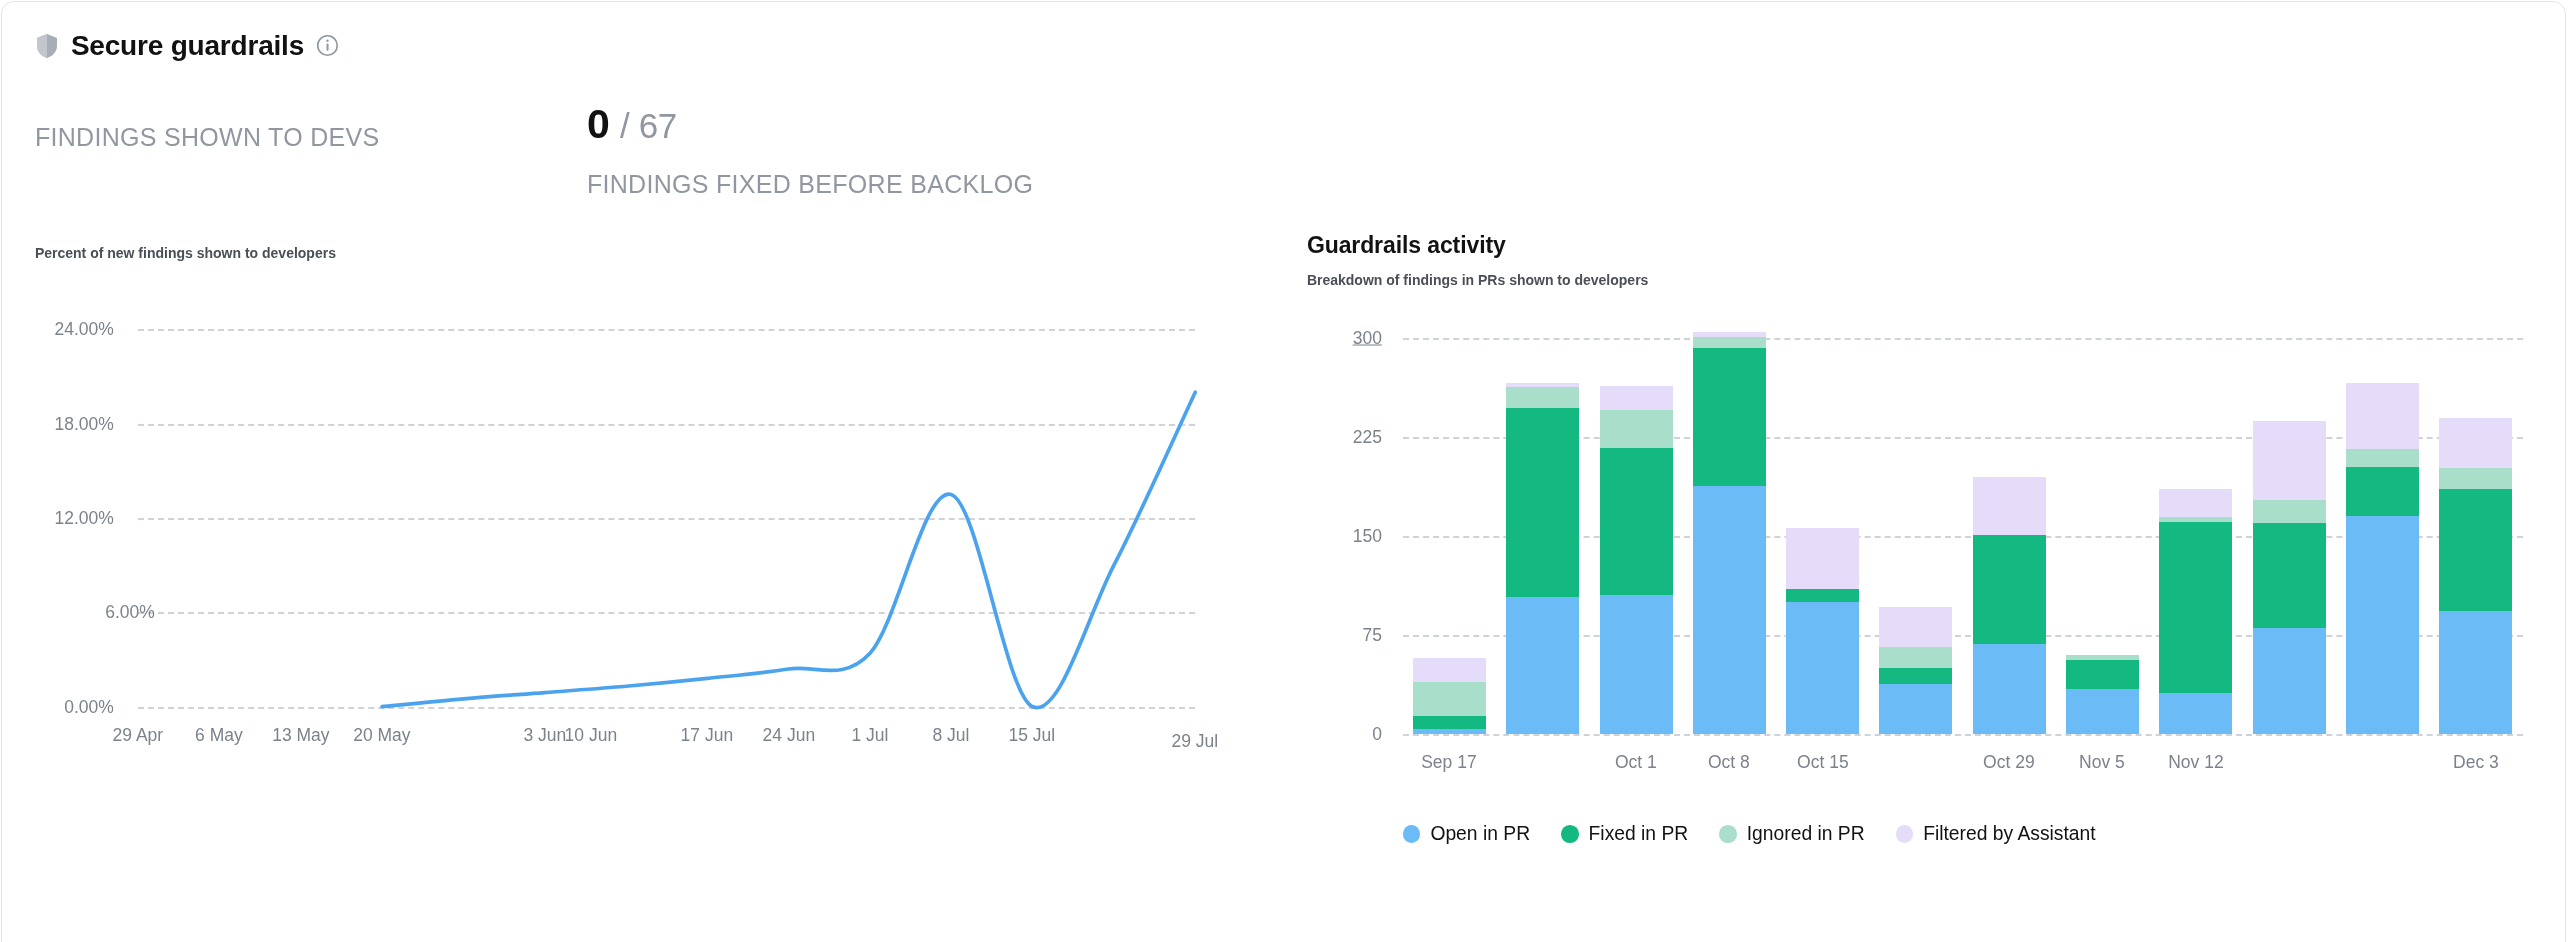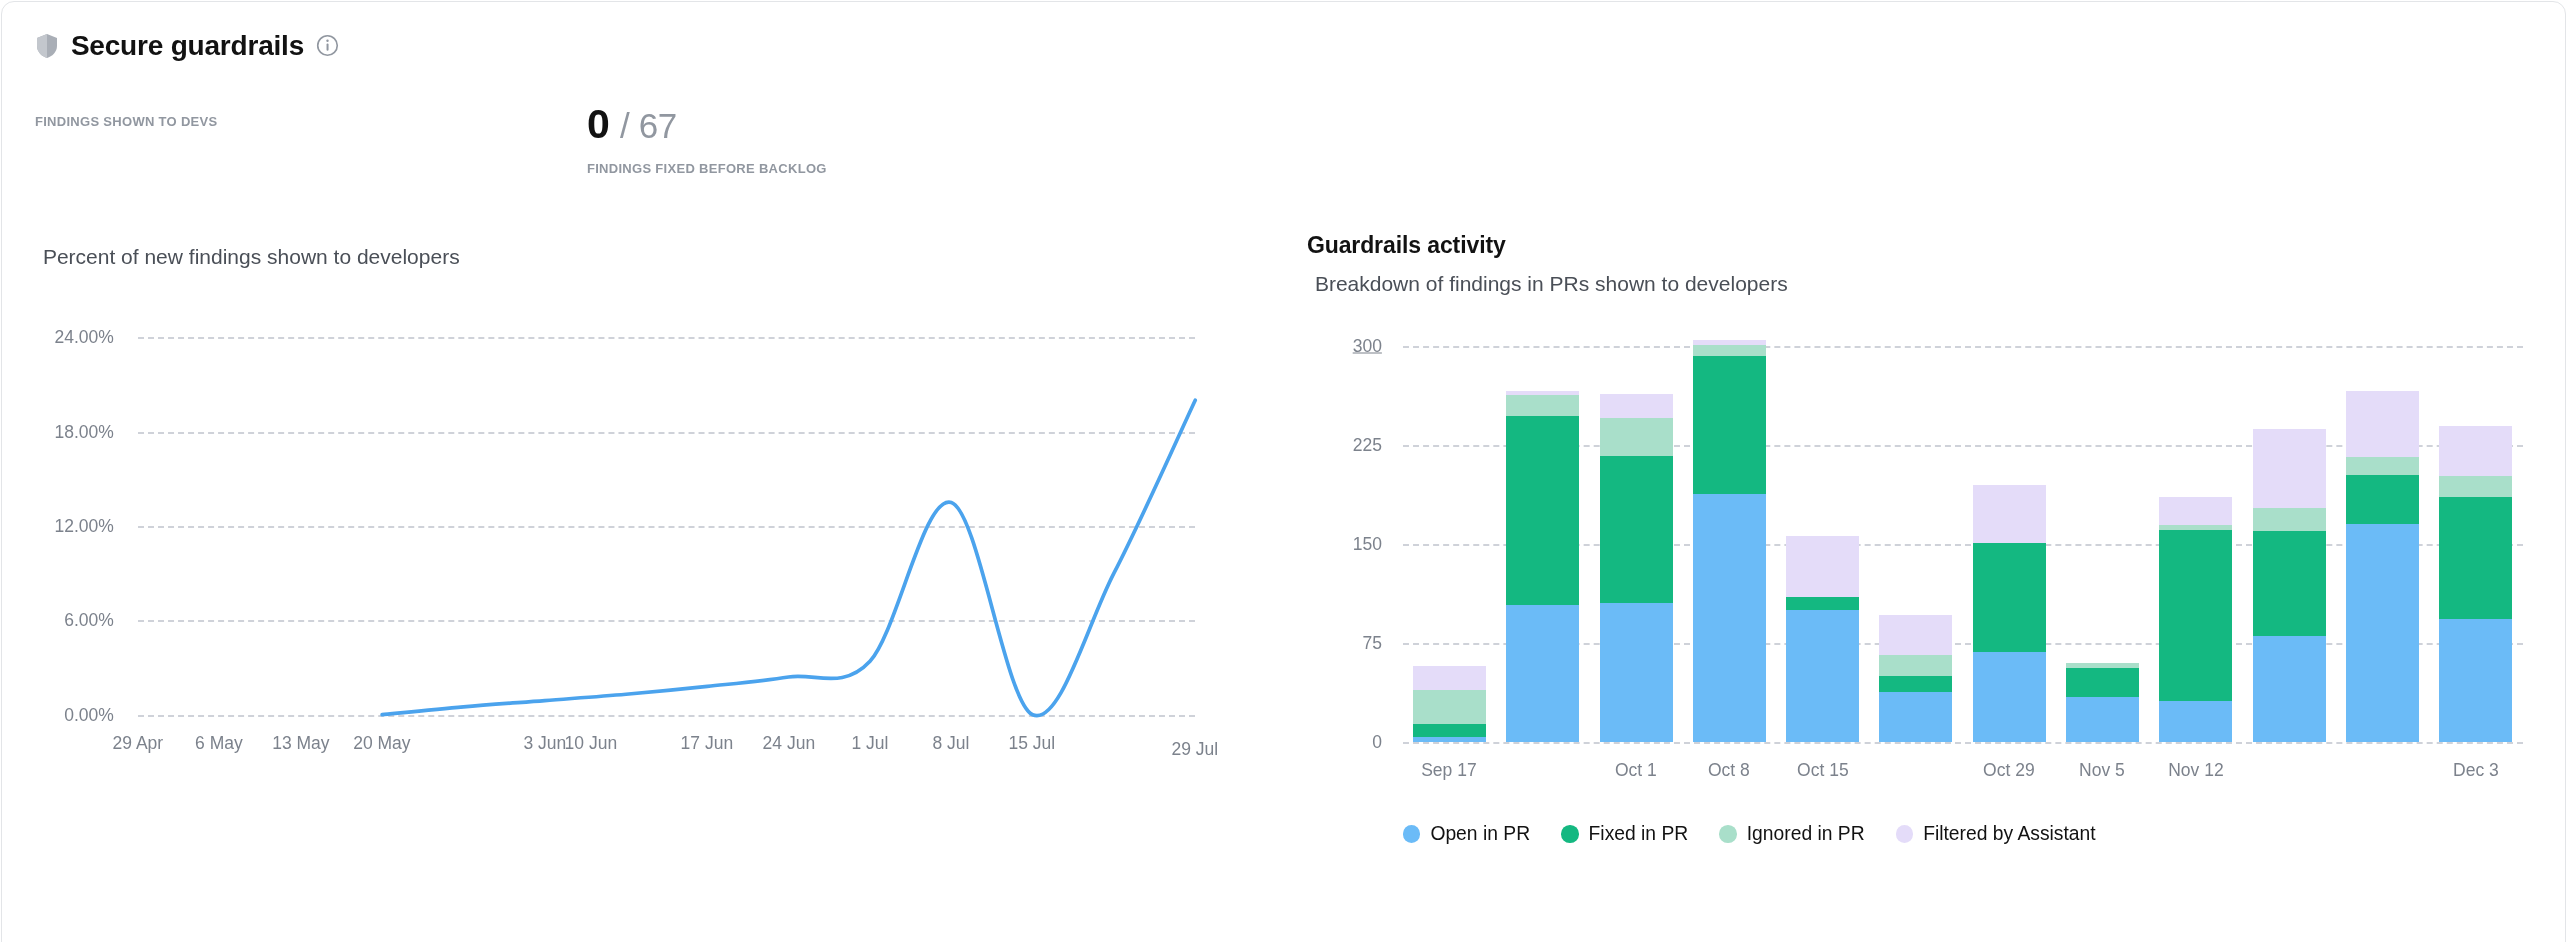--- a/index.html
+++ b/index.html
@@ -67,23 +67,23 @@
     letter-spacing: -0.6px;
   }
   .stat-secondary {
     font-size: 35px;
     font-weight: normal;
     color: #9197a0;
     letter-spacing: -0.4px;
     margin-left: 11px;
   }
   .stat-label {
-    margin-top: 13px;
-    font-size: 13px;
-    font-weight: bold;
+    margin-top: 22px;
+    font-size: 25px;
+    font-weight: normal;
     color: #9197a0;
     letter-spacing: 0.3px;
     white-space: nowrap;
   }
 
   
   .charts {
     position: absolute;
     left: 0;
     top: 230px;
@@ -96,25 +96,24 @@
 
   .panel-title {
     font-size: 23px;
     font-weight: bold;
     color: #121212;
     letter-spacing: -0.1px;
     white-space: nowrap;
   }
   .panel-subtitle {
     margin-top: 13px;
-    font-size: 21px;
-    font-weight: normal;
+    font-size: 14px;
+    font-weight: bold;
     color: #4a4f57;
     white-space: nowrap;
-    margin-left: 8px;
   }
 
   
   .plot {
     position: relative;
     margin-top: 24px;
   }
   .plot-left  { width: 1234px; height: 488px; }
   .plot-right { width: 1224px; height: 488px; }
 
@@ -216,21 +215,21 @@
     <div class="panel panel-left">
       <div class="panel-subtitle">Percent of new findings shown to developers</div>
       <div class="plot plot-left" id="line-plot">
           <div class="gridline" style="left: 103px; width: 1057px; top: 44px;"></div>
           <div class="ytick" style="top: 44px; right: 1155px;">24.00%</div>
           <div class="gridline" style="left: 103px; width: 1057px; top: 139px;"></div>
           <div class="ytick" style="top: 139px; right: 1155px;">18.00%</div>
           <div class="gridline" style="left: 103px; width: 1057px; top: 233px;"></div>
           <div class="ytick" style="top: 233px; right: 1155px;">12.00%</div>
           <div class="gridline" style="left: 103px; width: 1057px; top: 327px;"></div>
-          <div class="ytick" style="top: 327px; right: 1155px; margin-left: 41px;">6.00%</div>
+          <div class="ytick" style="top: 327px; right: 1114px; margin-left: 41px;">6.00%</div>
           <div class="gridline" style="left: 103px; width: 1057px; top: 422px;"></div>
           <div class="ytick" style="top: 422px; right: 1155px;">0.00%</div>
           <div class="xtick" style="left: 103px; top: 440px;">29 Apr</div>
           <div class="xtick" style="left: 184px; top: 440px;">6 May</div>
           <div class="xtick" style="left: 266px; top: 440px;">13 May</div>
           <div class="xtick" style="left: 347px; top: 440px;">20 May</div>
           <div class="xtick" style="left: 510px; top: 440px;">3 Jun</div>
           <div class="xtick" style="left: 556px; top: 440px;">10 Jun</div>
           <div class="xtick" style="left: 672px; top: 440px;">17 Jun</div>
           <div class="xtick" style="left: 754px; top: 440px;">24 Jun</div>

